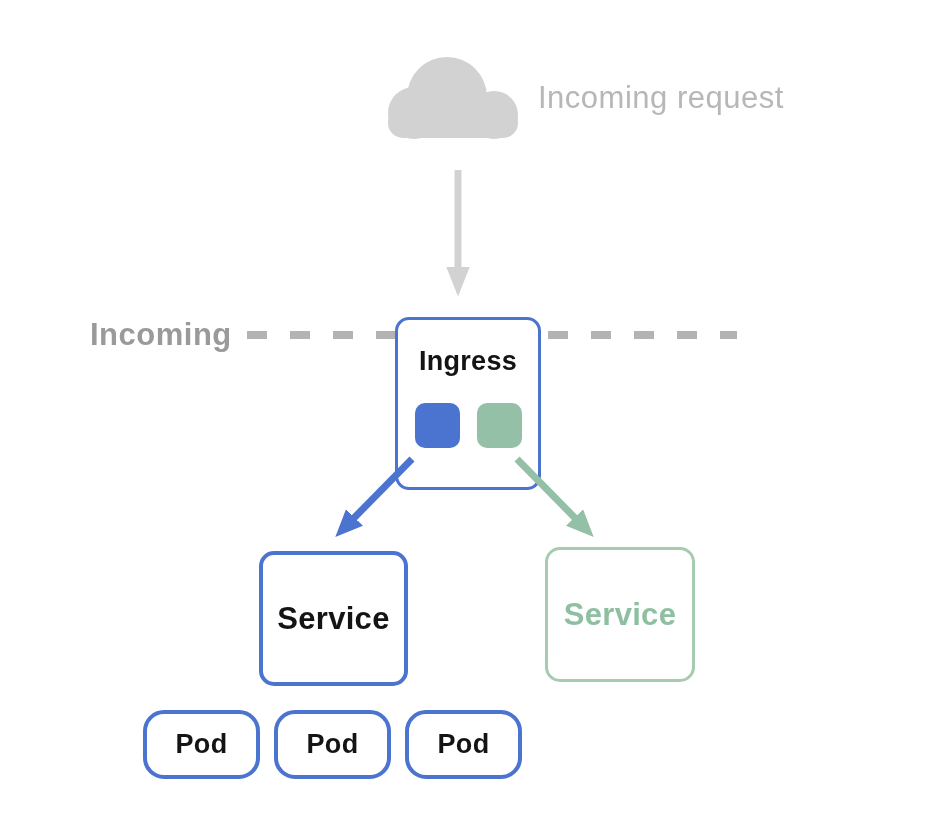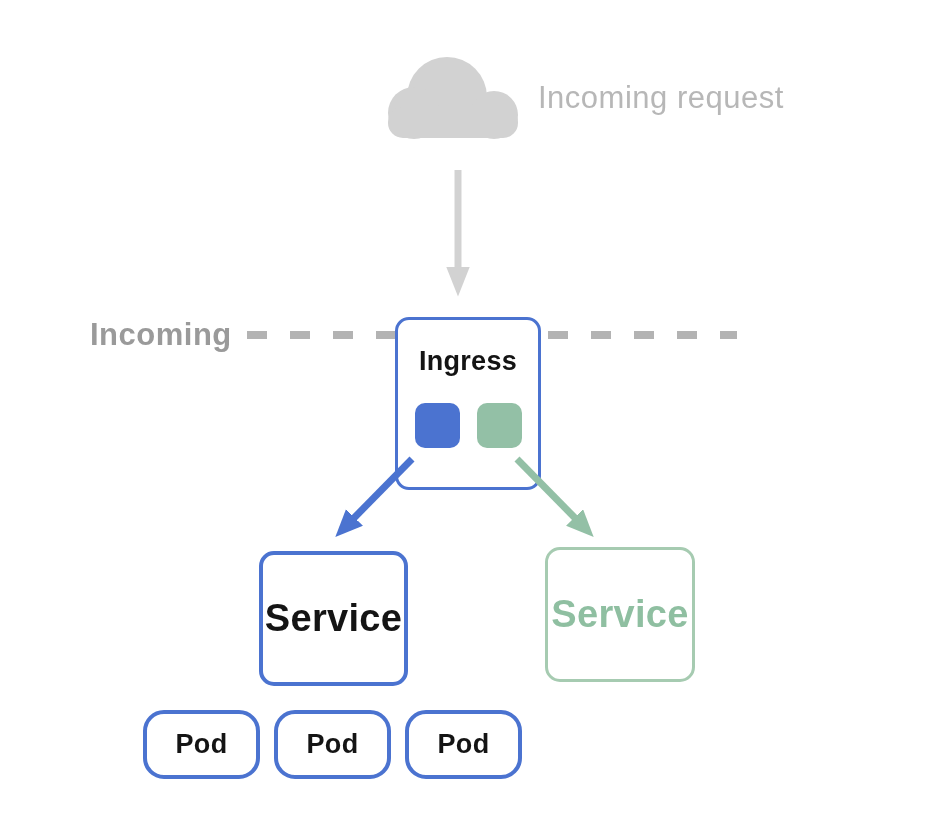--- a/index.html
+++ b/index.html
@@ -36,21 +36,21 @@
     padding-top:26px;
   }
   .box-title { font-size:27px; font-weight:700; color:var(--ink); letter-spacing:0.3px; }
   .chips { display:flex; gap:17px; margin-top:26px; }
   .chip { width:45px; height:45px; border-radius:10px; }
   .chip-blue  { background:var(--blue); }
   .chip-green { background:var(--green); }
 
   .service {
     display:flex; align-items:center; justify-content:center;
-    font-size:38px; font-weight:700; letter-spacing:0.3px;
+    font-size:31px; font-weight:700; letter-spacing:0.3px;
   }
   .service-blue {
     left:259px; top:551px; width:149px; height:135px;
     border:4px solid var(--blue); border-radius:15px; color:var(--ink);
   }
   .service-green {
     left:545px; top:547px; width:150px; height:135px;
     border:3px solid var(--green-border); border-radius:15px; color:var(--green-text);
   }
 

